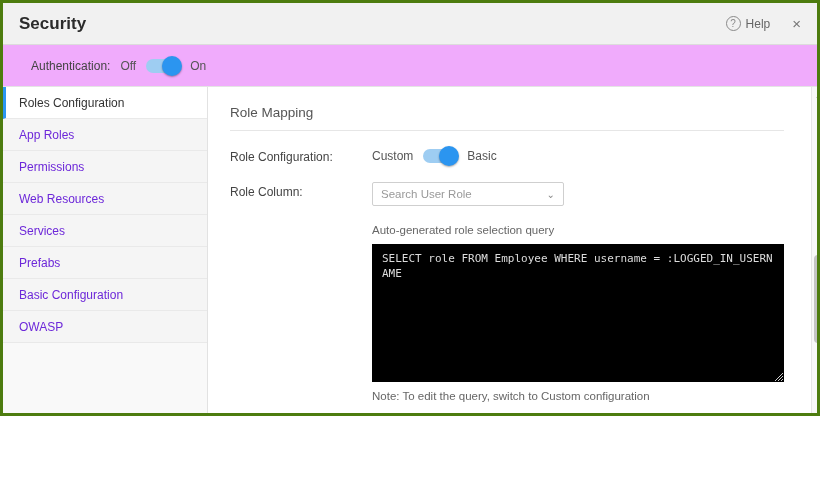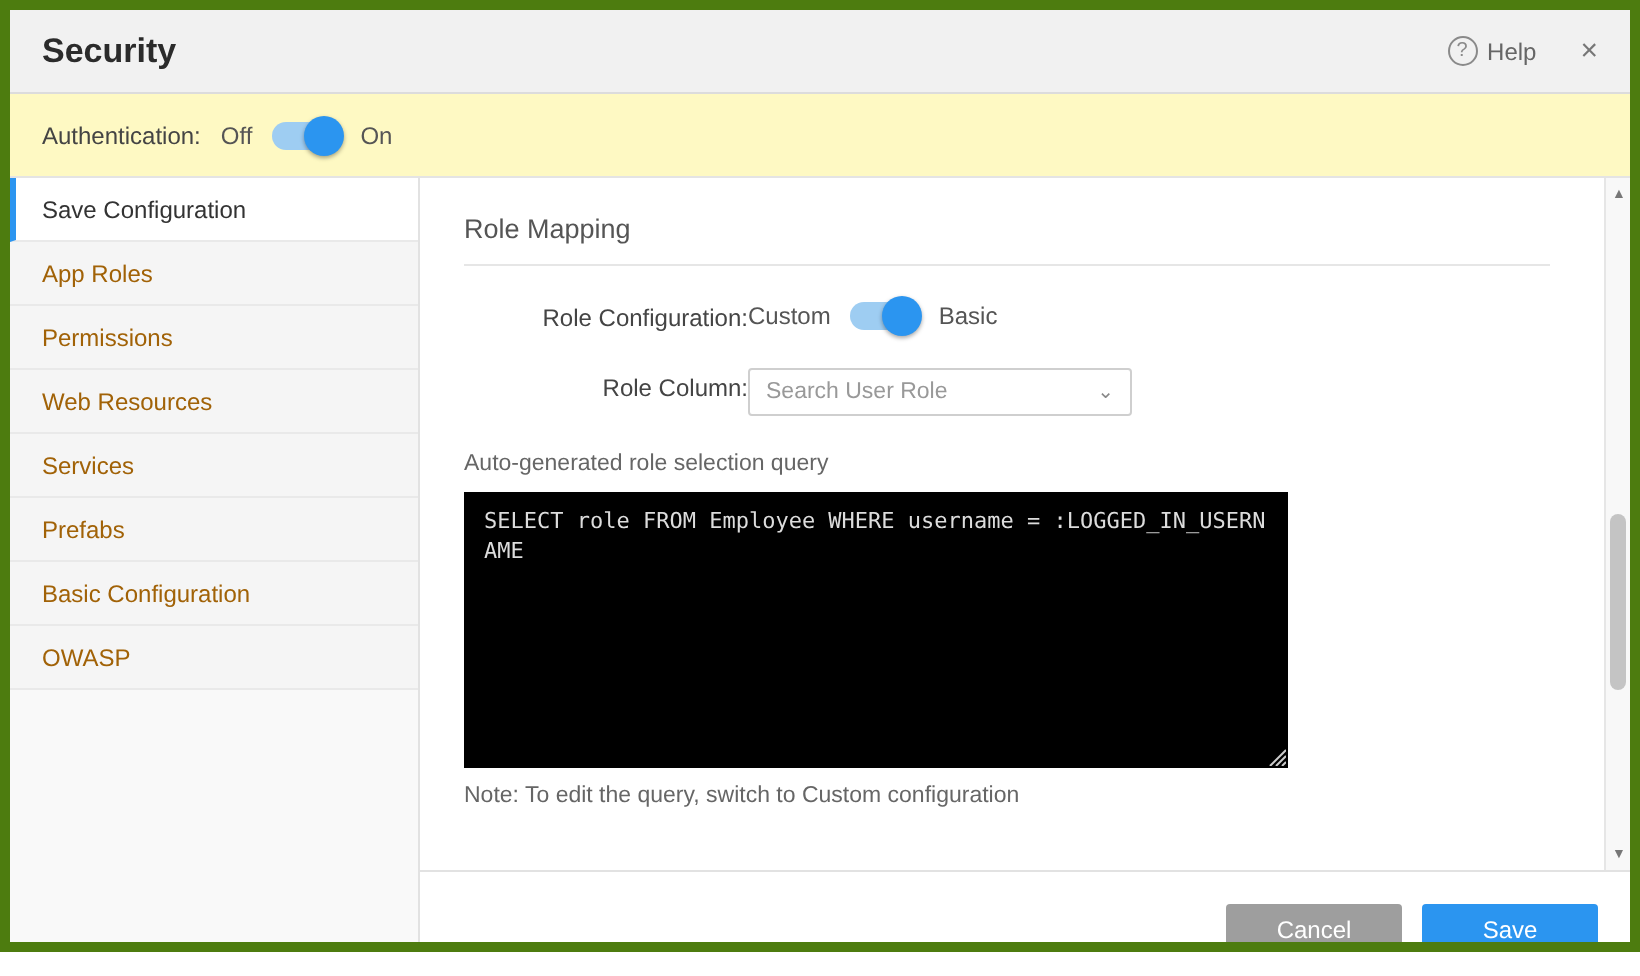--- a/index.html
+++ b/index.html
@@ -1,84 +1,84 @@
 <!DOCTYPE html>
 <html><head>
 <meta charset="utf-8">
 <style>
   * { margin:0; padding:0; box-sizing:border-box; }
   html,body { background:#ffffff; }
   body { font-family:"Liberation Sans", sans-serif; }
   .window {
-    position:relative; width:820px; height:476px; background:#ffffff;
-    border:5px solid #4d7c0f; overflow:hidden; color:#444;
+    position:relative; width:820px; height:416px; background:#ffffff;
+    border:3px solid #4d7c0f; overflow:hidden; color:#444;
   }
 
   
   .titlebar {
     height:42px; background:#f1f1f1; border-bottom:1px solid #dcdcdc;
     display:flex; align-items:center; padding:0 16px;
   }
   .title { font-size:17px; font-weight:bold; color:#2b2b2b; }
   .titlebar-right { margin-left:auto; display:flex; align-items:center; gap:8px; }
   .help-wrap { display:flex; align-items:center; gap:5px; cursor:pointer; }
   .help-circle {
     width:15px; height:15px; border:1px solid #8a8a8a; border-radius:50%;
     font-size:10px; color:#8a8a8a; display:flex; align-items:center; justify-content:center;
   }
   .help-text { font-size:12px; color:#666; }
   .close-x { font-size:15px; color:#777; margin-left:14px; cursor:pointer; line-height:1; }
 
   
   .auth-row {
-    height:42px; background:#fef9c3; border-bottom:1px solid #e4e4e4;
-    display:flex; align-items:center; padding:0 16px; gap:10px;
+    height:42px; background:#f0abfc; border-bottom:1px solid #e4e4e4;
+    display:flex; align-items:center; padding:0 28px; gap:10px;
   }
   .auth-label { font-size:12px; color:#444; }
   .toggle-side-label { font-size:12px; color:#555; }
 
   
   .toggle { position:relative; width:34px; height:14px; border-radius:8px;
     background:#9ecdf2; cursor:pointer; flex:0 0 auto; }
   .toggle .knob {
     position:absolute; top:-3px; right:-2px; width:20px; height:20px; border-radius:50%;
     background:#2b95f0; box-shadow:0 1px 2px rgba(0,0,0,.35);
   }
 
   
   .body { display:flex; height:404px; }
   .sidebar {
     width:205px; background:#f9f9f9; border-right:1px solid #e2e2e2; flex:0 0 auto;
   }
   .side-item {
     height:32px; display:flex; align-items:center; padding-left:16px;
-    font-size:12px; color:#a16207; border-bottom:1px solid #e9e9e9;
+    font-size:12px; color:#6d28d9; border-bottom:1px solid #e9e9e9;
     background:#f5f5f5; cursor:pointer;
   }
   .side-item.active {
     background:#ffffff; color:#333; border-left:3px solid #2b95f0; padding-left:13px;
   }
 
   .main { position:relative; flex:1; background:#ffffff; }
   .content { padding:18px 40px 0 22px; }
   .section-title { font-size:13.5px; font-weight:normal; color:#555; padding-bottom:10px;
     border-bottom:1px solid #e6e6e6; margin-bottom:16px; }
 
   .form-row { display:flex; margin-bottom:18px; }
-  .form-label { width:142px; flex:0 0 auto; font-size:12px; color:#444; padding-top:3px;text-align:right; }
+  .form-label { width:142px; flex:0 0 auto; font-size:12px; color:#444; padding-top:3px; }
   .toggle-row { display:flex; align-items:center; gap:10px; }
 
   .select-box {
     width:192px; height:24px; border:1px solid #cfcfcf; border-radius:2px; background:#fff;
     display:flex; align-items:center; padding:0 8px; cursor:pointer;
   }
   .select-value { font-size:11.5px; color:#999; flex:1; white-space:nowrap; overflow:hidden; }
   .select-chevron { font-size:10px; color:#888; }
 
-  .query-block { }
+  .query-block { margin-left:142px; }
   .query-caption { font-size:11.5px; color:#666; margin:4px 0 8px 0; }
   .code-area {
     position:relative; width:412px; height:138px; background:#000000; color:#dcdcdc;
     font-family:"DejaVu Sans Mono", monospace; font-size:11px; padding:8px 10px;
     white-space:pre-wrap; word-break:break-all; line-height:1.35;
   }
   .resize-grip { position:absolute; right:1px; bottom:1px; width:10px; height:10px; cursor:nwse-resize; }
   .note-text { font-size:11.5px; color:#666; margin-top:8px; }
 
   
@@ -126,21 +126,21 @@
     <span class="auth-label">Authentication:</span>
     <span class="toggle-side-label">Off</span>
     <span class="toggle">
       <span class="knob"></span>
     </span>
     <span class="toggle-side-label">On</span>
   </div>
 
   <div class="body">
     <aside class="sidebar">
-      <div class="side-item active">Save Configuration</div>
+      <div class="side-item active">Roles Configuration</div>
       <div class="side-item">App Roles</div>
       <div class="side-item">Permissions</div>
       <div class="side-item">Web Resources</div>
       <div class="side-item">Services</div>
       <div class="side-item">Prefabs</div>
       <div class="side-item">Basic Configuration</div>
       <div class="side-item">OWASP</div>
     </aside>
 
     <div class="main">

